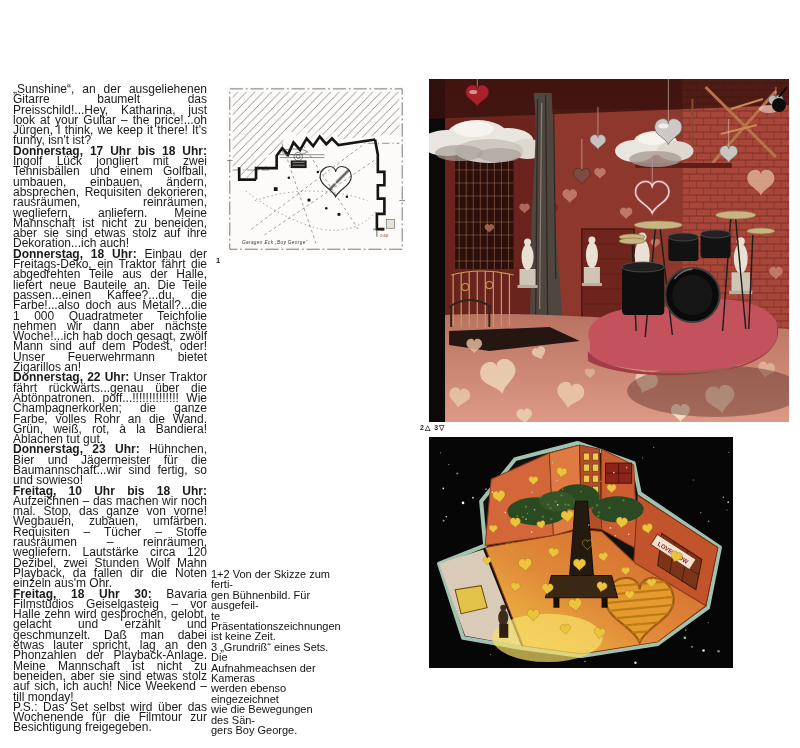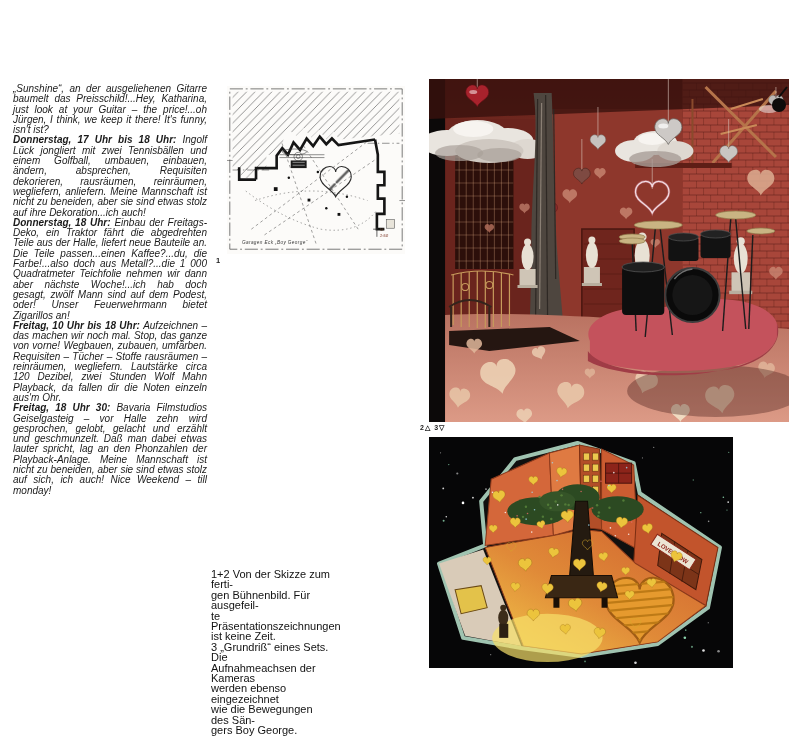--- a/index.html
+++ b/index.html
@@ -1,22 +1,22 @@
 <!DOCTYPE html>
 <html><head>
 <meta charset="utf-8">
 <style>
   html,body{margin:0;padding:0;background:#fff;}
   body{width:800px;height:748px;position:relative;overflow:hidden;
        font-family:"Liberation Sans",sans-serif;color:#1a1a1a;}
   .abs{position:absolute;}
 
   
-  #article{left:13px;top:84px;width:194px;font-size:10px;line-height:10.3px;
-           text-align:justify;letter-spacing:0;font-style:italic;}
+  #article{left:13px;top:84px;width:194px;font-size:12px;line-height:10.3px;
+           text-align:justify;letter-spacing:0;}
   #article p{margin:0;}
   #article .lead{font-weight:bold;}
 
   
   #sketch-wrap{left:227px;top:86px;width:178px;height:168px;}
   #sketch-wrap svg{display:block;width:100%;height:100%;}
   .fig-num{font-size:7.5px;font-weight:bold;color:#222;}
   #sketch-num{left:216px;top:256px;}
   #photo-num{left:420px;top:424px;font-size:7px;font-weight:bold;letter-spacing:1px;color:#222;}
 
@@ -30,22 +30,25 @@
   #ill-wrap{left:429px;top:437px;width:304px;height:231px;background:#060607;}
   #ill-wrap svg{display:block;width:100%;height:100%;}
 </style>
 </head>
 <body>
 
 <div id="article" class="abs">
     <p>„Sunshine“, an der ausgeliehenen Gitarre baumelt das Preisschild!...Hey, Katharina, just look at your Guitar – the price!...oh Jürgen, I think, we keep it there! It's funny, isn't ist?</p>
     <p><span class="lead">Donnerstag, 17 Uhr bis 18 Uhr: </span>Ingolf Lück jongliert mit zwei Tennisbällen und einem Golfball, umbauen, einbauen, ändern, absprechen, Requisiten dekorieren, rausräumen, reinräumen, wegliefern, anliefern. Meine Mannschaft ist nicht zu beneiden, aber sie sind etwas stolz auf ihre Dekoration...ich auch!</p>
     <p><span class="lead">Donnerstag, 18 Uhr: </span>Einbau der Freitags-Deko, ein Traktor fährt die abgedrehten Teile aus der Halle, liefert neue Bauteile an. Die Teile passen...einen Kaffee?...du, die Farbe!...also doch aus Metall?...die 1 000 Quadratmeter Teichfolie nehmen wir dann aber nächste Woche!...ich hab doch gesagt, zwölf Mann sind auf dem Podest, oder! Unser Feuerwehrmann bietet Zigarillos an!</p>
+    <p><span class="lead">Donnerstag, 22 Uhr: </span>Unser Traktor fährt rückwärts...genau über die Abtönpatronen. poff...!!!!!!!!!!!!!! Wie Champagnerkorken; die ganze Farbe, volles Rohr an die Wand. Grün, weiß, rot, à la Bandiera! Ablachen tut gut.</p>
+    <p><span class="lead">Donnerstag, 23 Uhr: </span>Hühnchen, Bier und Jägermeister für die Baumannschaft...wir sind fertig, so und sowieso!</p>
     <p><span class="lead">Freitag, 10 Uhr bis 18 Uhr: </span>Aufzeichnen – das machen wir noch mal. Stop, das ganze von vorne! Wegbauen, zubauen, umfärben. Requisiten – Tücher – Stoffe rausräumen – reinräumen, wegliefern. Lautstärke circa 120 Dezibel, zwei Stunden Wolf Mahn Playback, da fallen dir die Noten einzeln aus'm Ohr.</p>
     <p><span class="lead">Freitag, 18 Uhr 30: </span>Bavaria Filmstudios Geiselgasteig – vor Halle zehn wird gesprochen, gelobt, gelacht und erzählt und geschmunzelt. Daß man dabei etwas lauter spricht, lag an den Phonzahlen der Playback-Anlage. Meine Mannschaft ist nicht zu beneiden, aber sie sind etwas stolz auf sich, ich auch! Nice Weekend – till monday!</p>
+    <p>P.S.: Das Set selbst wird über das Wochenende für die Filmtour zur Besichtigung freigegeben.</p>
   </div>
 
 <div id="sketch-wrap" class="abs">
 <svg viewBox="0 0 190 176" preserveAspectRatio="none">
   <defs>
     <pattern id="hatch" patternUnits="userSpaceOnUse" width="9" height="9">
       <line x1="0" y1="9" x2="9" y2="0" stroke="#5a5a5a" stroke-width="0.8"></line>
     </pattern>
     <path id="hp0" d="M0,4.4 C-1,1.9 -5.2,0.8 -5.2,-2.1 C-5.2,-4.3 -3.6,-5.5 -2,-5.5 C-0.9,-5.5 0,-4.7 0,-3.7 C0,-4.7 0.9,-5.5 2,-5.5 C3.6,-5.5 5.2,-4.3 5.2,-2.1 C5.2,0.8 1,1.9 0,4.4 Z"></path>
   </defs>

